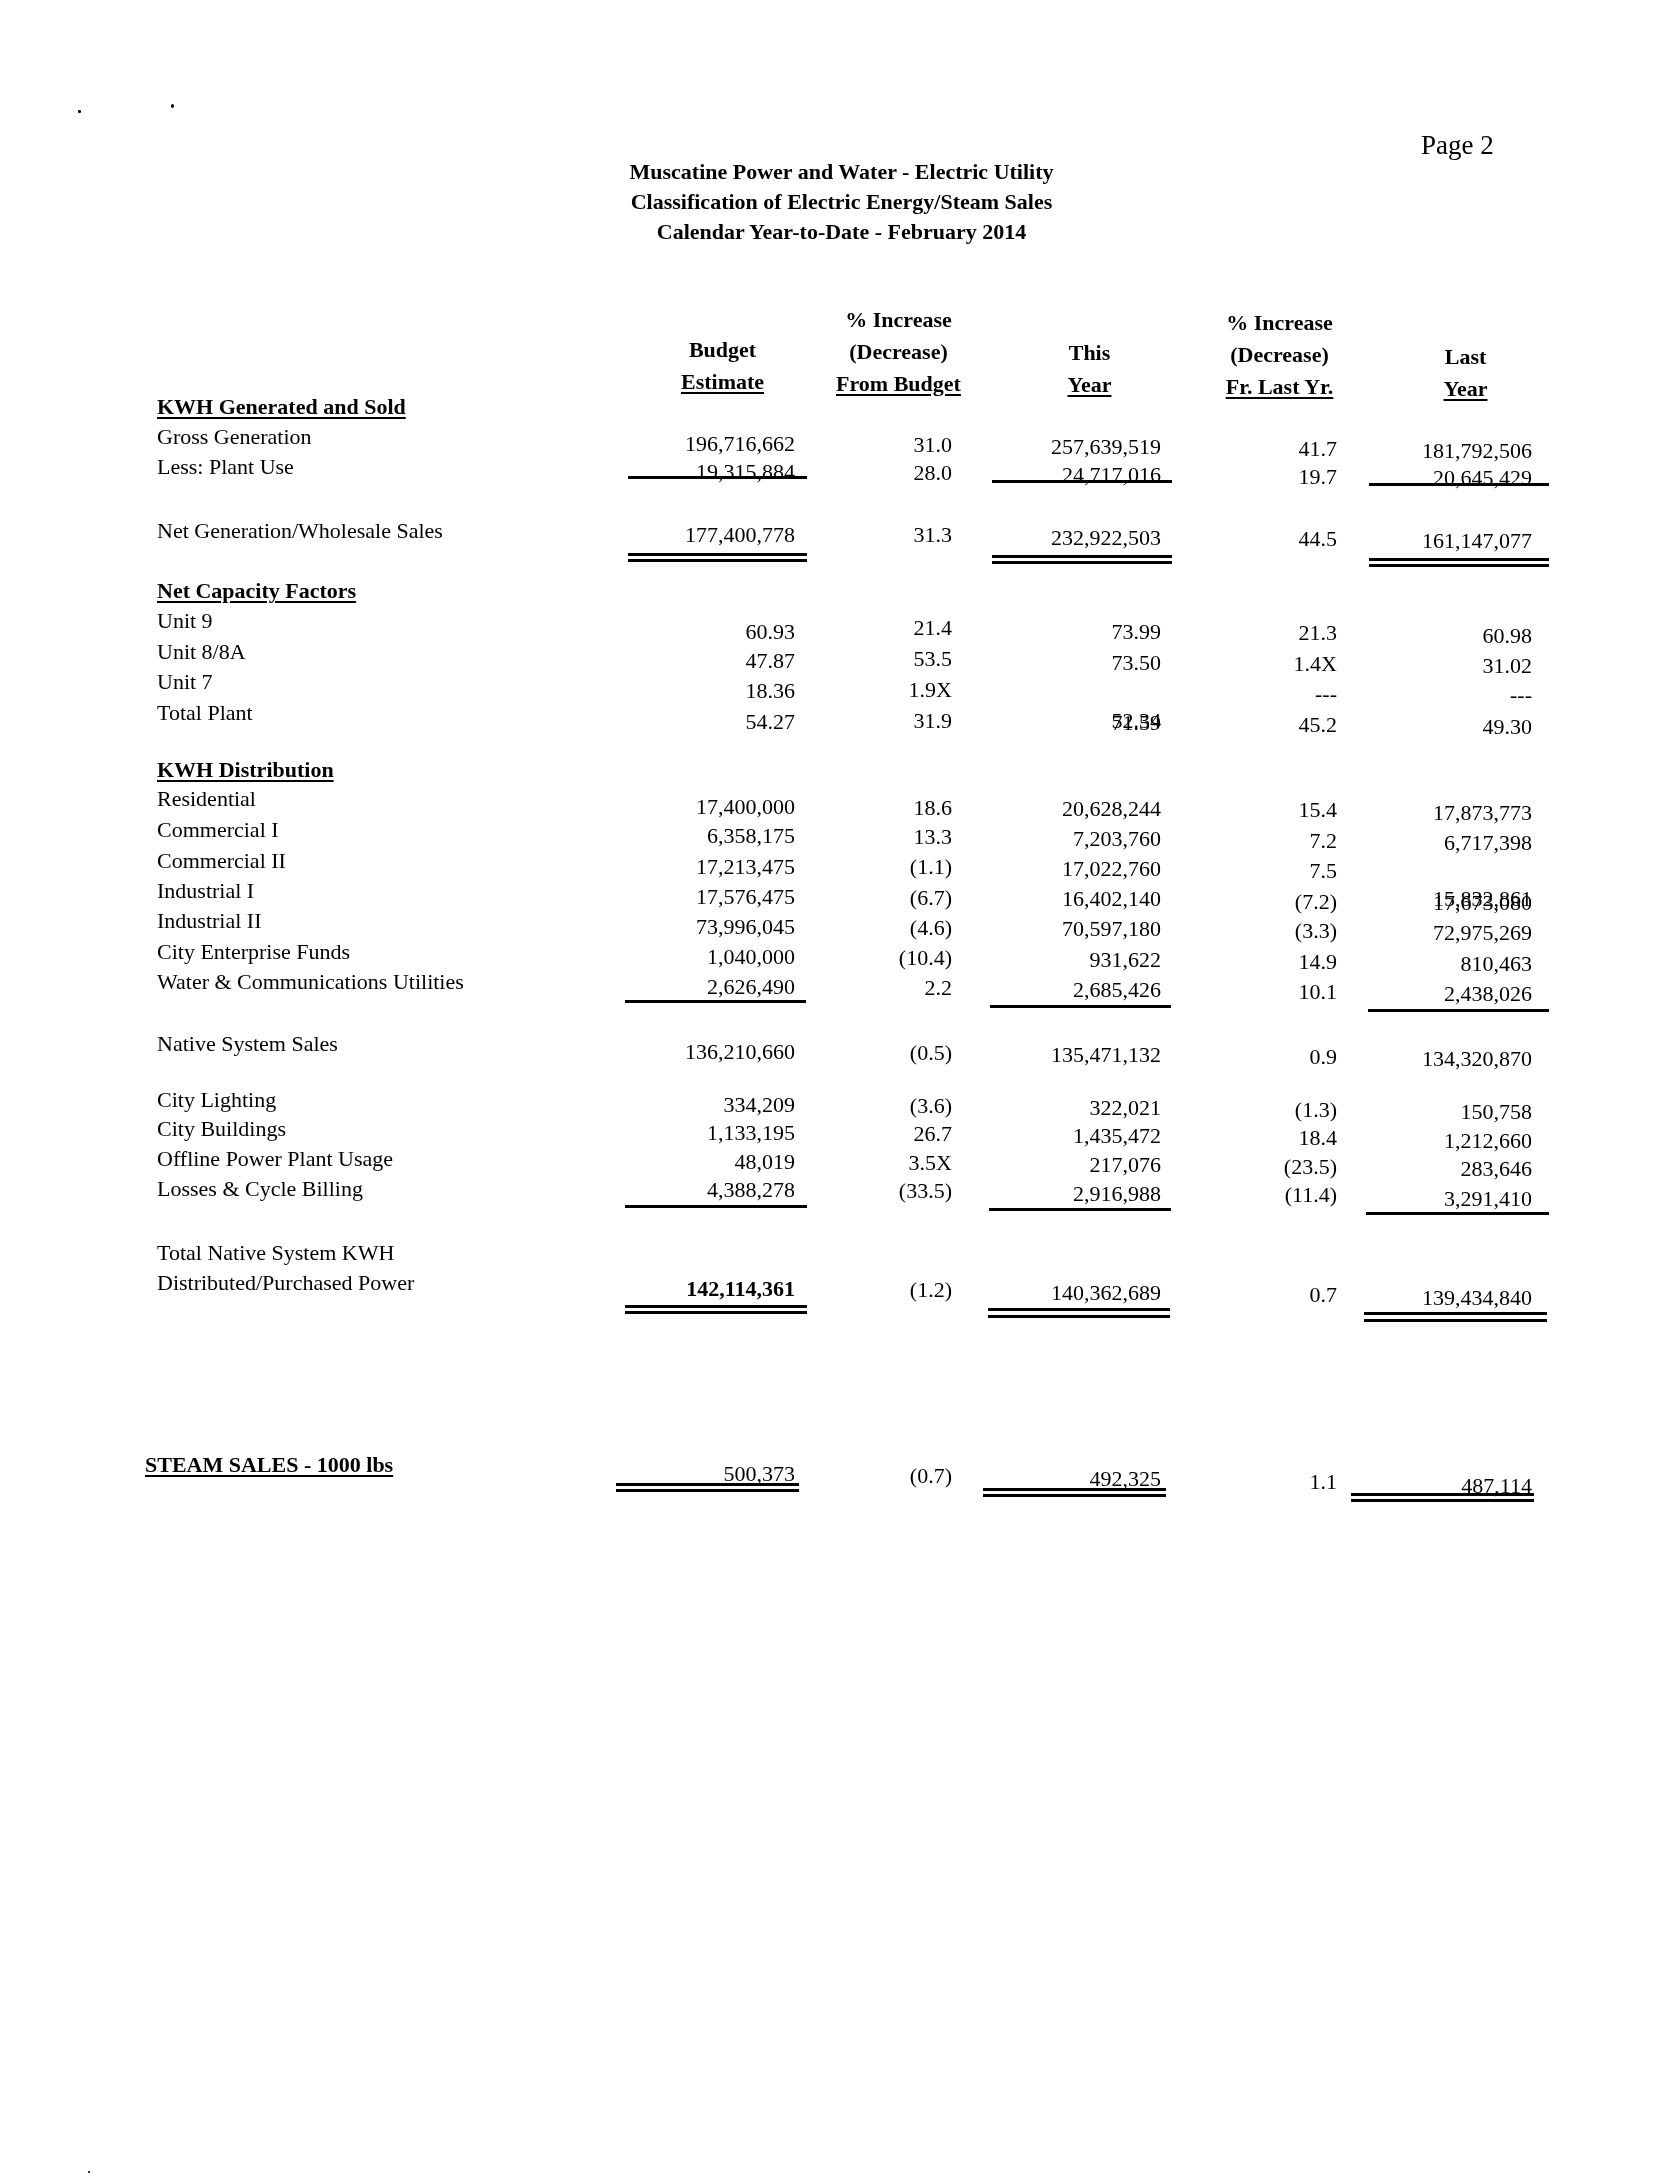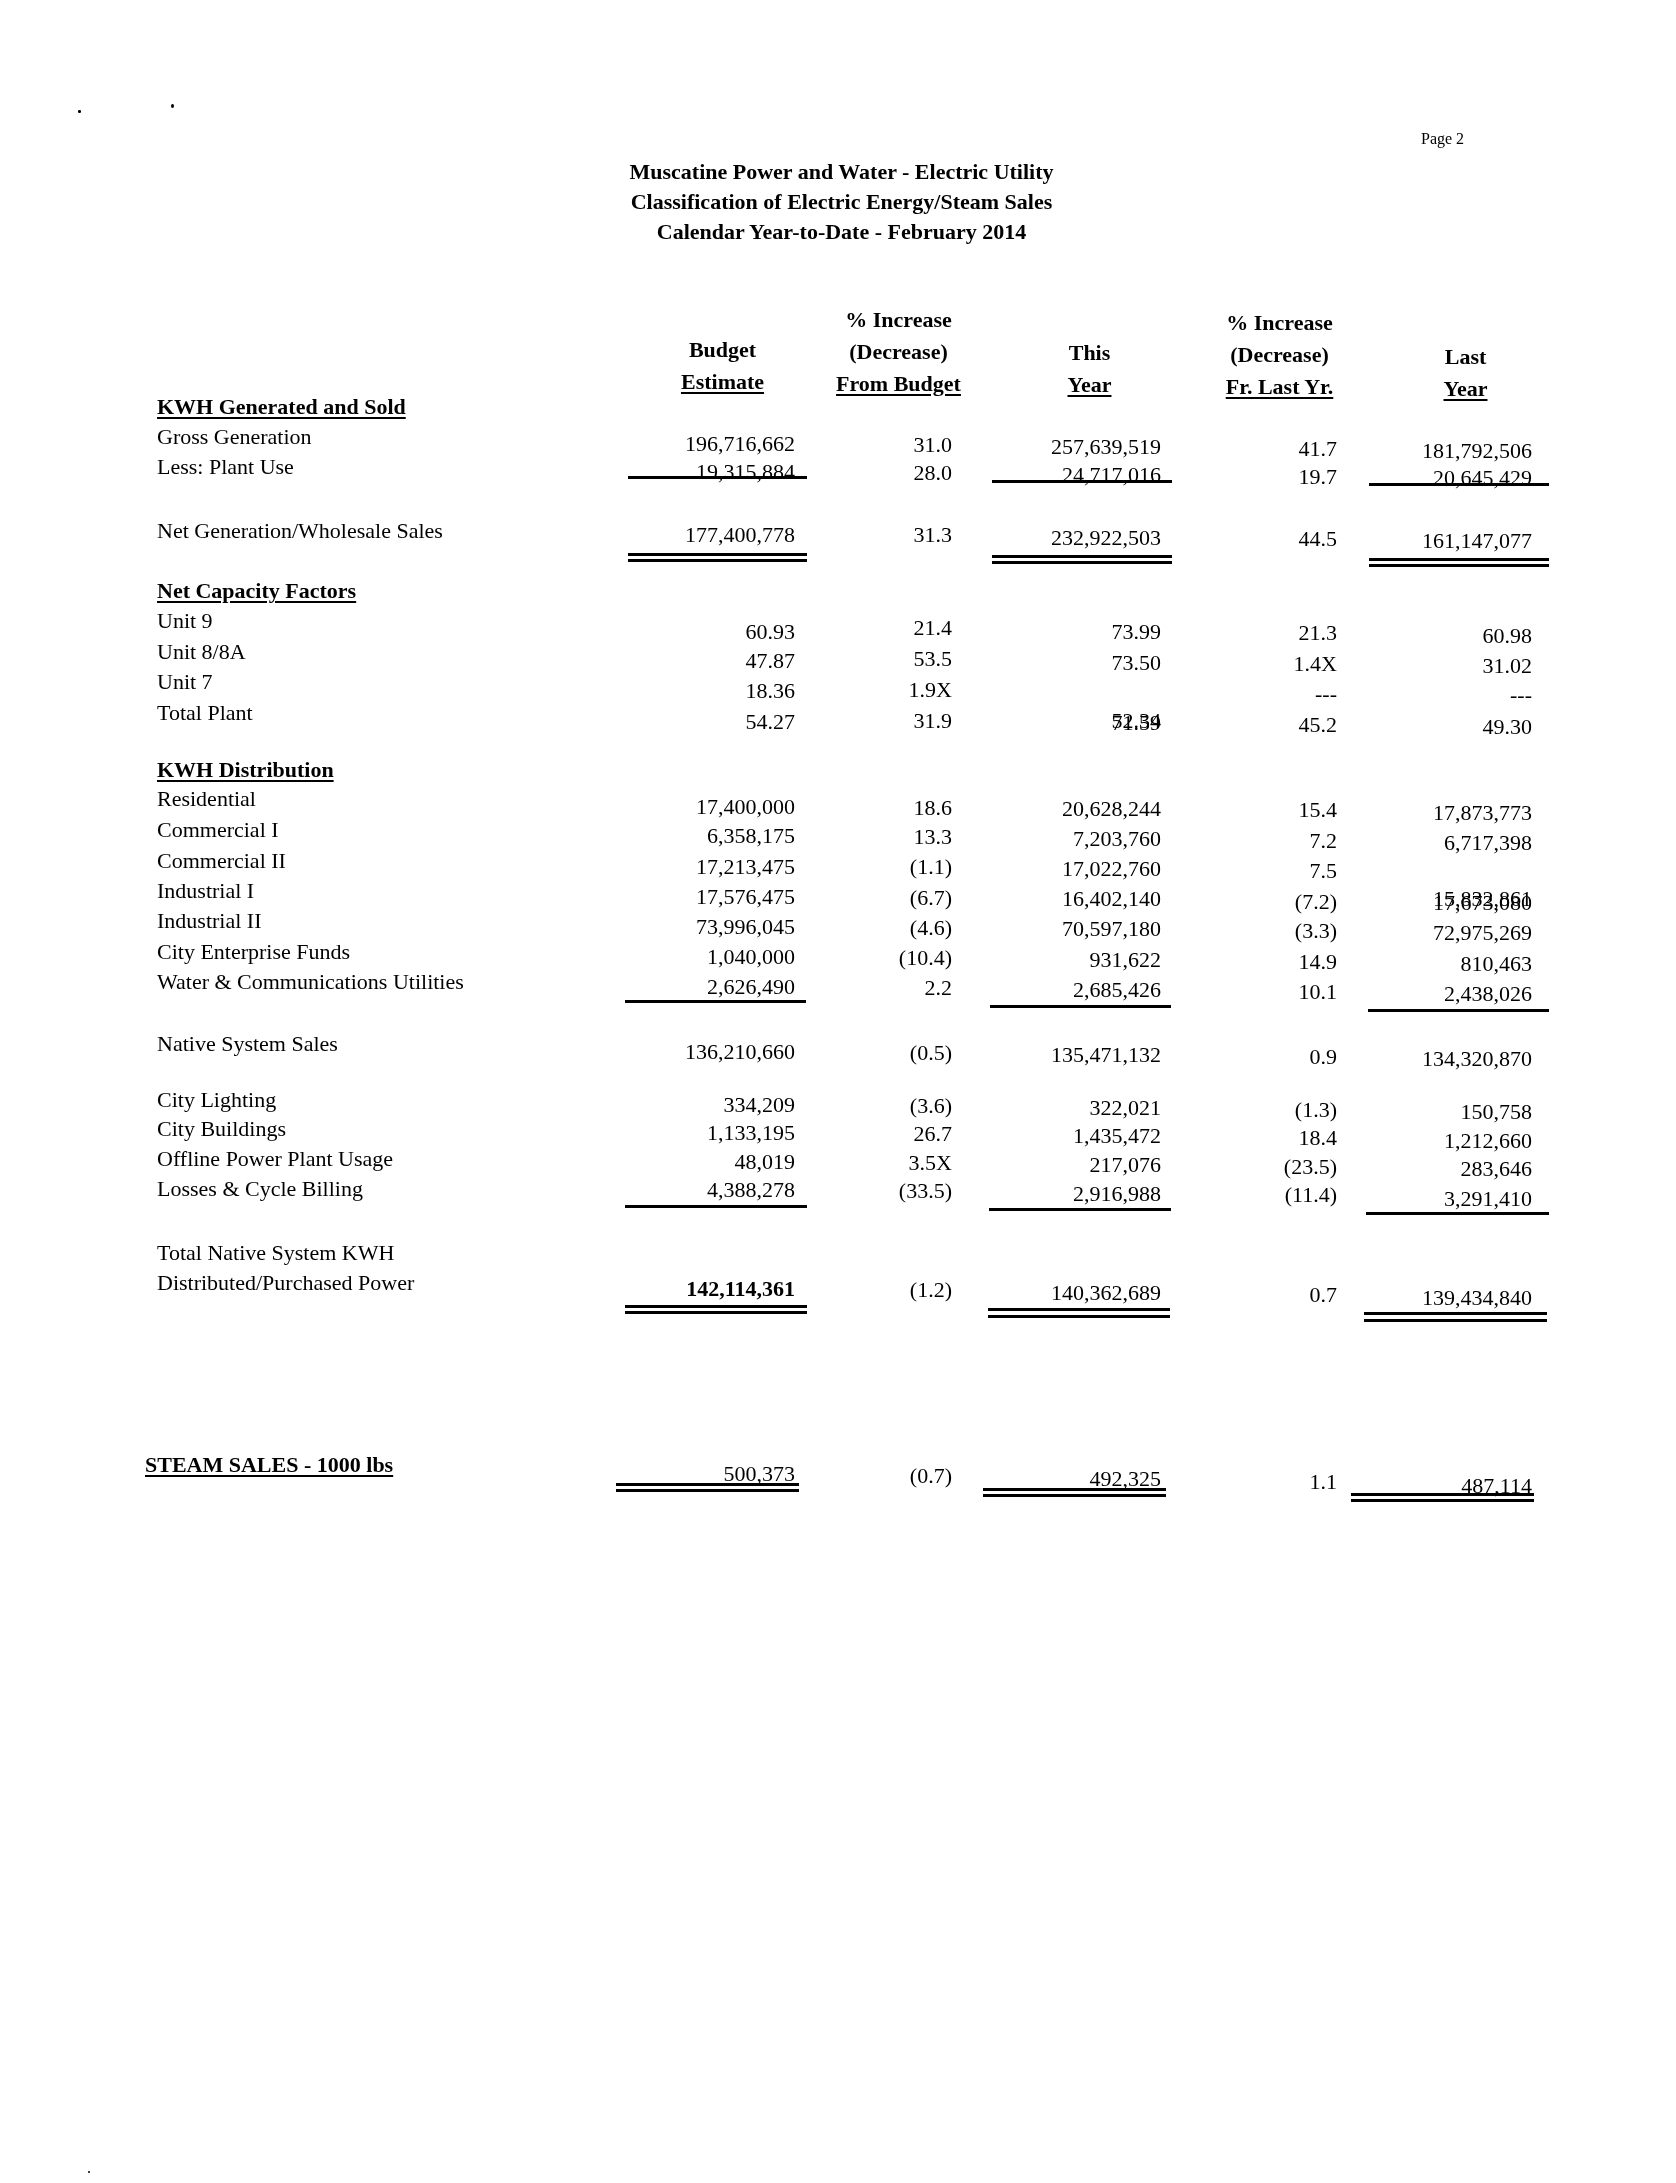--- a/index.html
+++ b/index.html
@@ -3,21 +3,21 @@
   <meta charset="utf-8">
   <style>
     html, body { margin: 0; padding: 0; background: #ffffff; }
     body {
       width: 1676px; height: 2183px; position: relative; overflow: hidden;
       font-family: "Liberation Serif", "DejaVu Serif", serif;
       color: #000000;
     }
     .abs { position: absolute; white-space: nowrap; }
     .speck { position: absolute; background: #000; border-radius: 50%; }
-    .page-num { left: 1421px; top: 130px; font-size: 16px; }
+    .page-num { left: 1421px; top: 130px; font-size: 27px; }
     .title { left: 569px; width: 545px; text-align: center; font-size: 22px; font-weight: bold; line-height: 30px; }
     .hdr { font-size: 22px; font-weight: bold; text-align: center; line-height: 32px; }
     .hdr .u { text-decoration: underline; text-decoration-thickness: 2px; text-underline-offset: 3px; }
     .section { left: 157px; font-size: 22px; font-weight: bold; text-decoration: underline; text-decoration-thickness: 2px; text-underline-offset: 3px; }
     .label { left: 157px; font-size: 22px; }
     .num { font-size: 22px; text-align: right; }
     .pct { font-size: 22px; text-align: right; }
     .col-budget { left: 619px; width: 176px; }
     .col-pct1 { left: 853px; width: 99px; }
     .col-this { left: 985px; width: 176px; }

